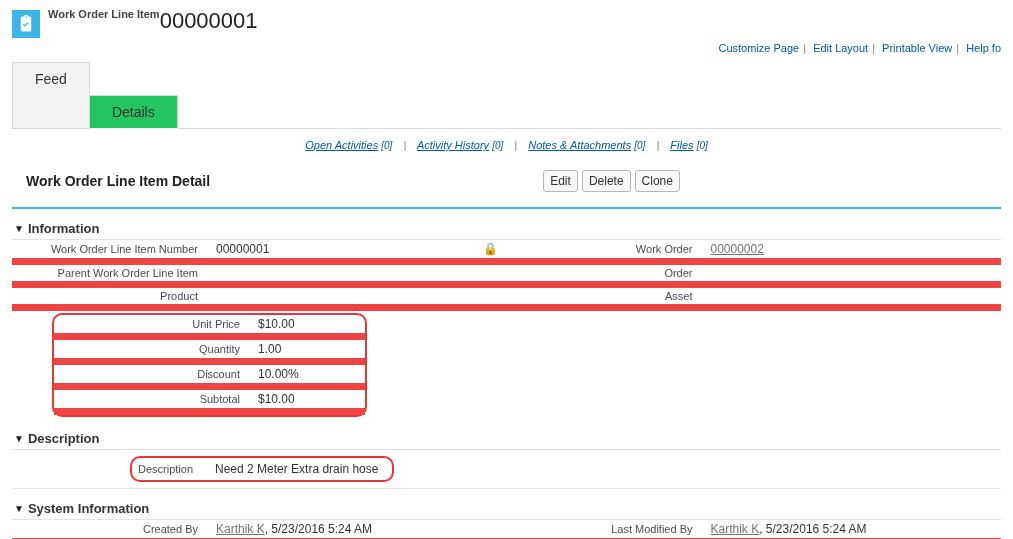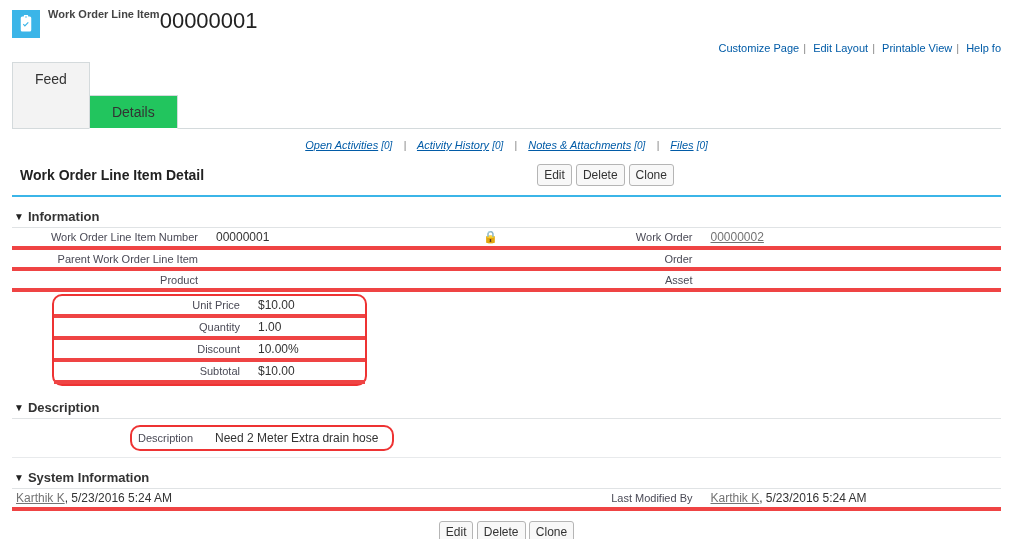--- a/index.html
+++ b/index.html
@@ -33,36 +33,36 @@
     background: #f3f3f3; cursor: pointer; margin-right: -1px;
   }
   .tab.active { background: #22c55e; border-bottom: 1px solid #fff; position: relative; top: 1px; margin-top: 32px; }
 
   .related-links { text-align: center; font-size: 11px; padding: 10px 0 6px; font-style: italic; }
   .related-links a { color: #015ba7; text-decoration: underline; cursor: pointer; }
   .related-links .cnt { color: #015ba7; font-size: 10px; }
   .related-links .sep { color: #888; padding: 0 8px; }
 
   .detail-head { display: flex; align-items: center; padding: 4px 0 6px; border-bottom: 2px solid #3BB5E8; }
-  .detail-head h2 { margin: 6px; font-size: 14px; color: #222; flex: 0 0 auto; padding-left: 2px; }
+  .detail-head h2 { margin: 12px; font-size: 14px; color: #222; flex: 0 0 auto; padding-left: 2px; }
   .btn-row { margin-left: auto; margin-right: auto; display: flex; gap: 4px; }
   .sf-btn {
     padding: 3px 6px; font-size: 12px; color: #333;
     background: #f8f8f8; border: 1px solid #b5b5b5; border-radius: 3px; cursor: pointer;
   }
 
   .section-title {
     font-size: 13px; font-weight: bold; color: #333;
     padding: 6px 2px 3px; border-bottom: 1px solid #e0e3e5; margin-top: 6px;
     display: flex; align-items: center; gap: 4px;
   }
   .section-title .tw { font-size: 10px; color: #222; }
 
   .fields { display: grid; grid-template-columns: 1fr 1fr; }
-  .field-row { display: flex; align-items: center; border-bottom: 4px solid #ef4444; min-height: 21px; }
+  .field-row { display: flex; align-items: center; border-bottom: 7px solid #ef4444; min-height: 21px; }
   .field-label {
     width: 200px; text-align: right; padding: 2px 14px 2px 4px;
     color: #4a4a56; font-size: 11px;
   }
   .field-value { flex: 1; padding: 2px 4px; font-size: 12px; }
   .field-value a { color: #737373; text-decoration: underline; cursor: pointer; }
   .lock-icon { color: #c97e00; font-size: 12px; padding-right: 8px; }
 
   .redbox-right {
     border: 2px solid #e33;
@@ -204,20 +204,21 @@
     <div class="field-value">Need 2 Meter Extra drain hose</div>
   </div>
 </div>
 
 <div class="section-title">
   <span class="tw">▼</span>
   <span>System Information</span>
 </div>
 <div class="fields">
   <div class="field-row">
+    <div class="field-label">Created By</div>
     <div class="field-value">
       <a>Karthik K</a><span>, 5/23/2016 5:24 AM</span>
     </div>
   </div>
   <div class="field-row">
     <div class="field-label">Last Modified By</div>
     <div class="field-value">
       <a>Karthik K</a><span>, 5/23/2016 5:24 AM</span>
     </div>
   </div>

